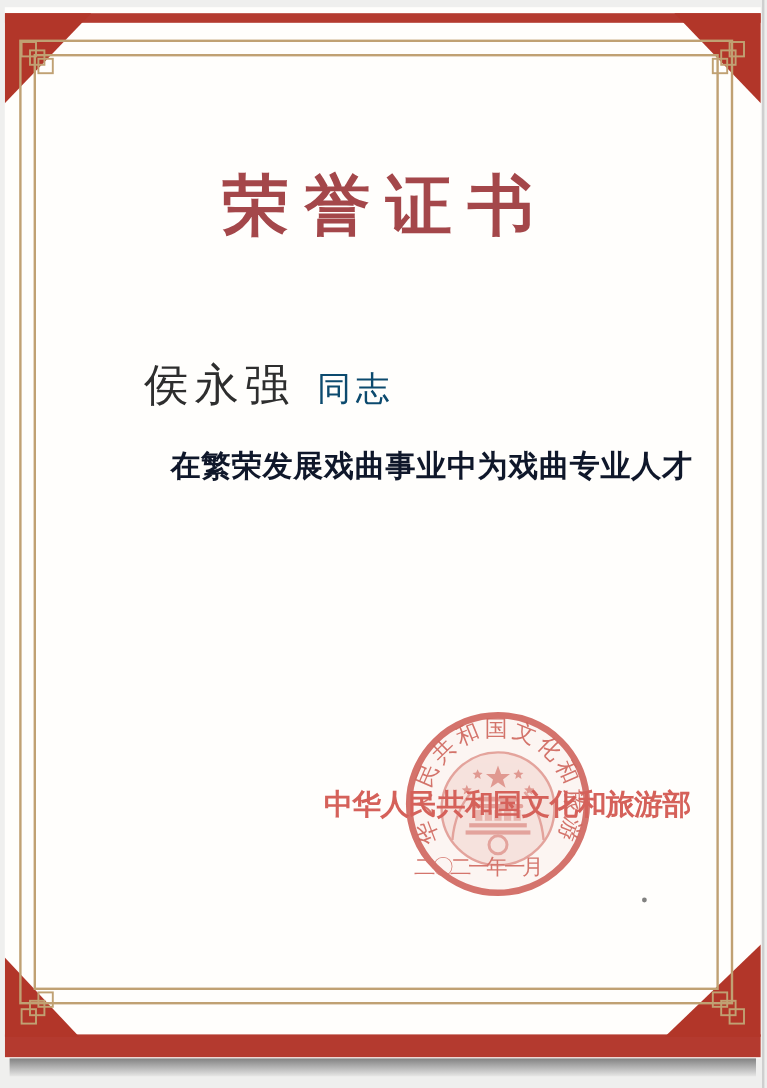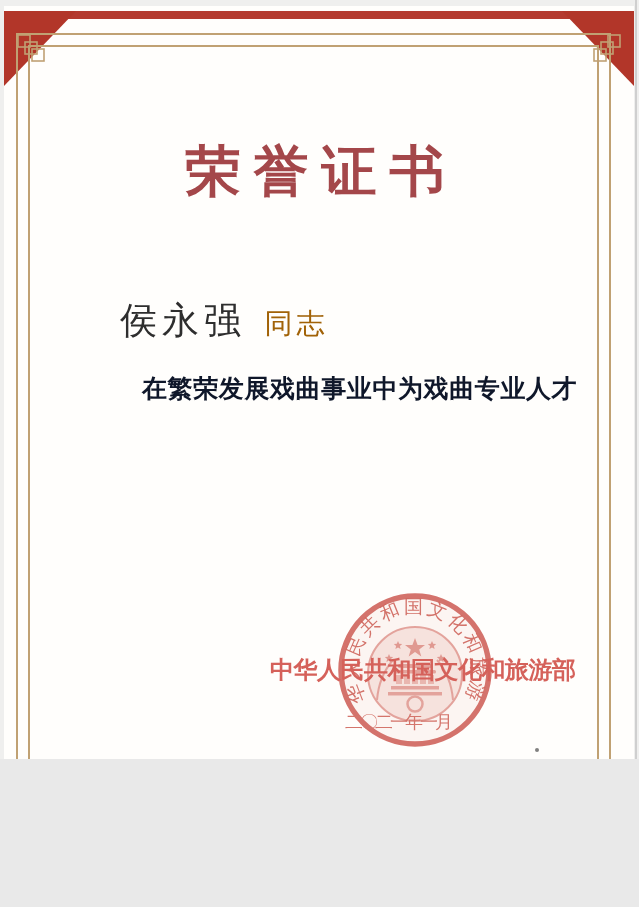--- a/index.html
+++ b/index.html
@@ -1,17 +1,17 @@
 <!DOCTYPE html>
 <html><head>
 <meta charset="utf-8">
 <style>
   html,body{margin:0;padding:0;background:#e9e9e9;}
   .stage{
-    position:relative;width:639px;height:759px;overflow:hidden;
+    position:relative;width:639px;height:907px;overflow:hidden;
     background:#efefee;
     font-family:"Liberation Sans","DejaVu Sans",sans-serif;
   }
   .stage::after{content:"";position:absolute;top:0;right:2px;width:2px;height:100%;background:rgba(150,150,150,.35);}
   .certificate{
     position:absolute;left:4px;top:6px;width:630px;height:876px;
     background:#fffefc;
   }
   .deco{position:absolute;left:0;top:0;}
   .shadow-band{
@@ -28,21 +28,21 @@
   .recipient-line{
     position:absolute;left:116px;top:290px;white-space:nowrap;
     color:#2e2e2e;
   }
   .recipient-name{
     font-family:"DejaVu Serif","Liberation Serif",serif;
     font-size:37px;letter-spacing:5px;font-weight:400;
   }
   .recipient-honorific{
     font-family:"Liberation Sans","DejaVu Sans",sans-serif;
-    font-size:28px;letter-spacing:4px;font-weight:500;margin-left:14px;color:#a16207;
+    font-size:28px;letter-spacing:4px;font-weight:500;margin-left:14px;color:#0c4a6e;
   }
   .body-line{
     position:absolute;white-space:nowrap;
     font-size:25px;letter-spacing:0.6px;color:#0f172a;font-weight:700;
   }
   .body-line.l1{left:138px;top:366px;}
   .body-line.l2{left:77px;top:426px;}
   .seal{position:absolute;left:329px;top:582px;width:164px;height:164px;}
   .issuer-line{
     position:absolute;left:266px;top:648px;white-space:nowrap;

